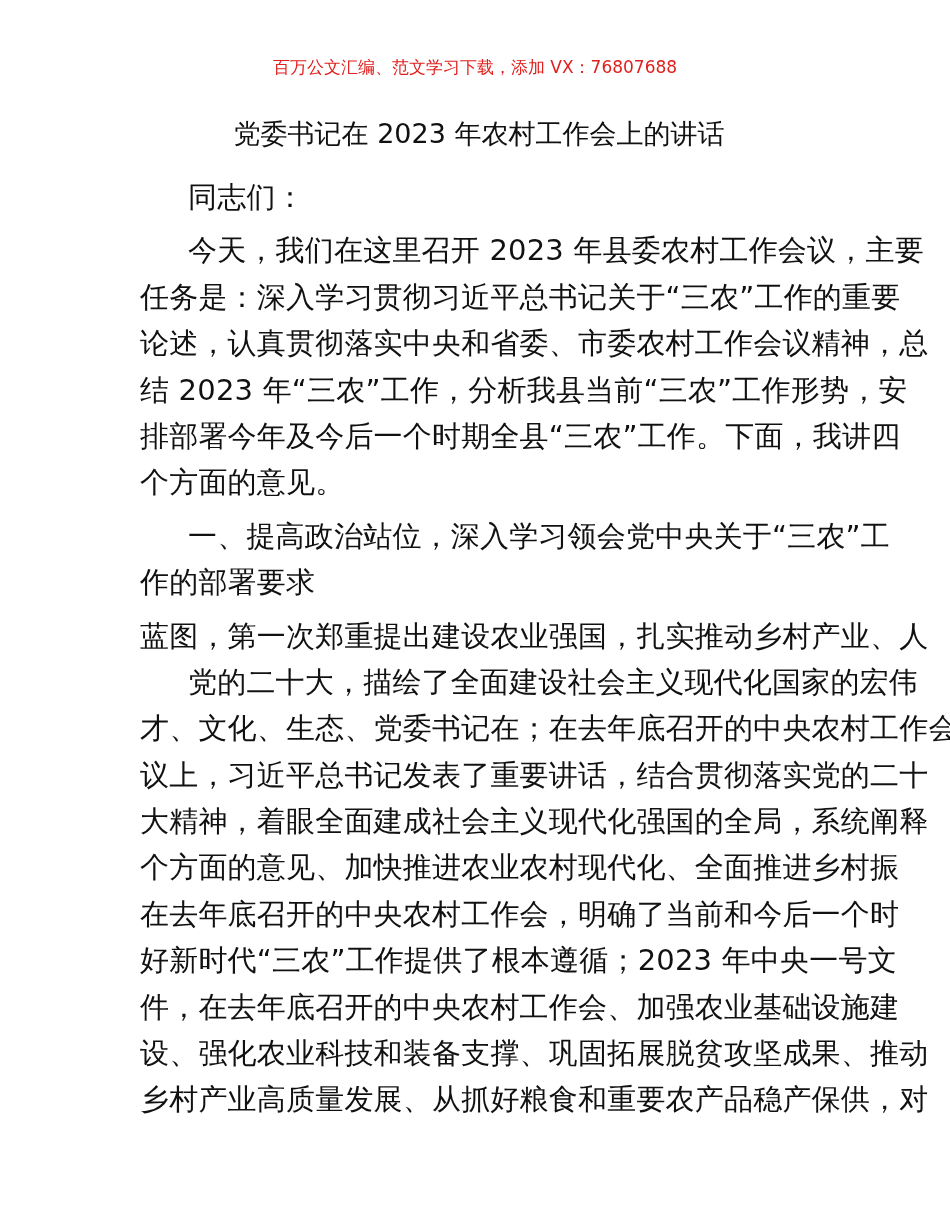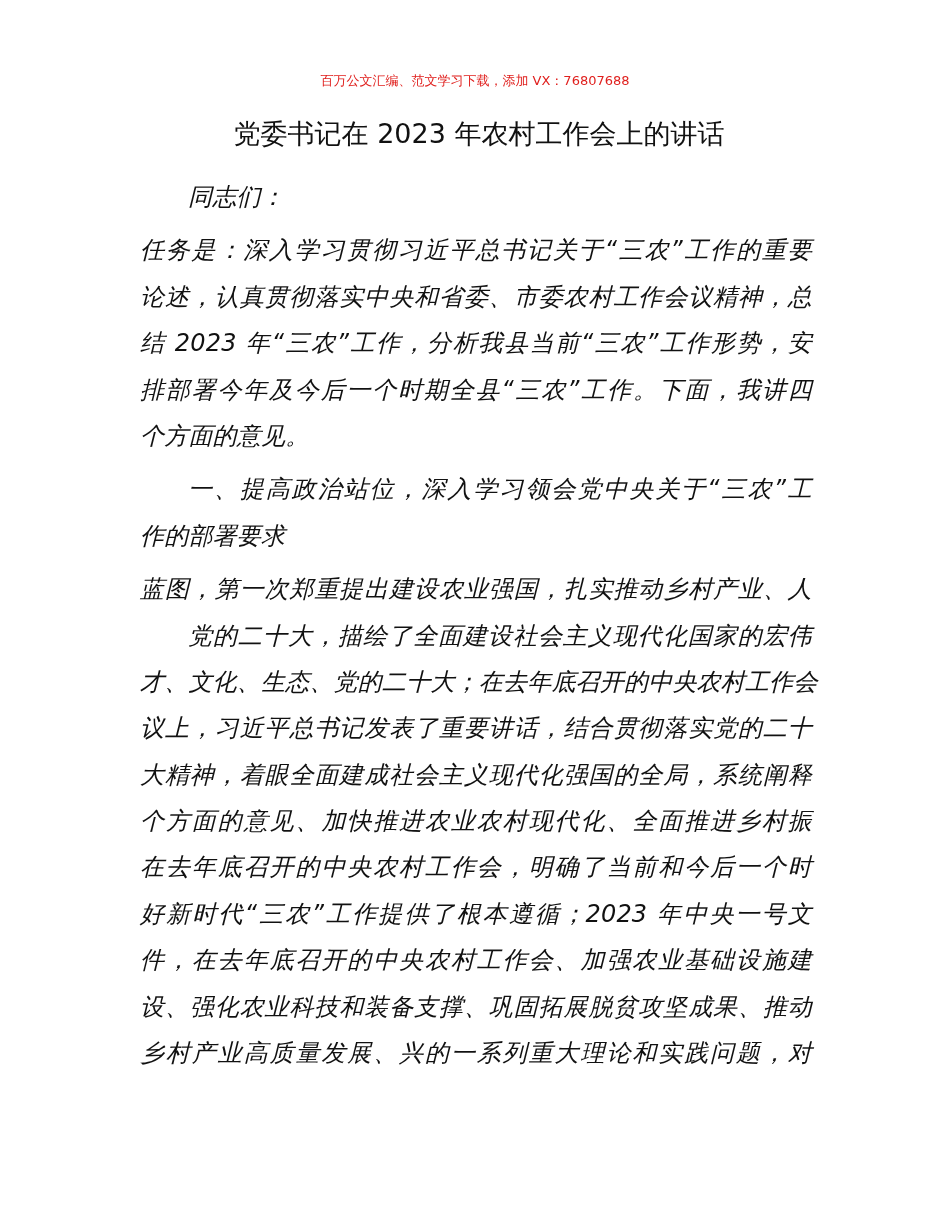--- a/index.html
+++ b/index.html
@@ -1,60 +1,61 @@
 <!DOCTYPE html>
 <html><head>
 <meta charset="utf-8">
 <style>
   html, body { margin: 0; padding: 0; background: #ffffff; }
   body { width: 950px; height: 1230px; position: relative; overflow: hidden;
          font-family: "DejaVu Sans", "Liberation Sans", sans-serif; color: #111; }
-  .banner { position: absolute; top: 72px; left: 0; width: 950px; text-align: center;
-            font-size: 13px; color: #e0201e; }
+  .banner { position: absolute; top: 56px; left: 0; width: 950px; text-align: center;
+            font-size: 17px; color: #e0201e; }
   .title { position: absolute; top: 116px; left: 4px; width: 950px; text-align: center;
            font-size: 27px; color: #111; }
   .body { position: absolute; left: 140px; top: 174px; width: 672px; }
-  .line { font-size: 24px; height: 46.4px; line-height: 46.4px; white-space: nowrap;
-          letter-spacing: 0.2px; font-style: italic; }
+  .line { font-size: 29px; height: 46.4px; line-height: 46.4px; white-space: nowrap;
+          letter-spacing: 0.2px; }
   .indent { padding-left: 48px; }
   .justify { text-align: justify; text-align-last: justify; }
   .gap { height: 7px; }
 </style>
 </head>
 <body>
 
 <div class="banner">百万公文汇编、范文学习下载，添加 VX：76807688</div>
 
 <div class="title">党委书记在 2023 年农村工作会上的讲话</div>
 
 <div class="body">
   <div class="line indent">同志们：</div>
   <div class="gap"></div>
 
   <div>
+    <div class="line indent justify">今天，我们在这里召开 2023 年县委农村工作会议，主要</div>
     <div class="line justify">任务是：深入学习贯彻习近平总书记关于“三农”工作的重要</div>
     <div class="line justify">论述，认真贯彻落实中央和省委、市委农村工作会议精神，总</div>
     <div class="line justify">结 2023 年“三农”工作，分析我县当前“三农”工作形势，安</div>
     <div class="line justify">排部署今年及今后一个时期全县“三农”工作。下面，我讲四</div>
     <div class="line">个方面的意见。</div>
   </div>
   <div class="gap"></div>
 
   <div>
     <div class="line indent justify">一、提高政治站位，深入学习领会党中央关于“三农”工</div>
     <div class="line">作的部署要求</div>
   </div>
   <div class="gap"></div>
 
   <div>
     <div class="line justify">蓝图，第一次郑重提出建设农业强国，扎实推动乡村产业、人</div>
     <div class="line indent justify">党的二十大，描绘了全面建设社会主义现代化国家的宏伟</div>
-    <div class="line justify">才、文化、生态、党的二十大；在去年底召开的中央农村工作会</div>
+    <div class="line justify">才、文化、生态、党委书记在；在去年底召开的中央农村工作会</div>
     <div class="line justify">议上，习近平总书记发表了重要讲话，结合贯彻落实党的二十</div>
     <div class="line justify">大精神，着眼全面建成社会主义现代化强国的全局，系统阐释</div>
     <div class="line justify">个方面的意见、加快推进农业农村现代化、全面推进乡村振</div>
     <div class="line justify">在去年底召开的中央农村工作会，明确了当前和今后一个时</div>
     <div class="line justify">好新时代“三农”工作提供了根本遵循；2023 年中央一号文</div>
     <div class="line justify">件，在去年底召开的中央农村工作会、加强农业基础设施建</div>
     <div class="line justify">设、强化农业科技和装备支撑、巩固拓展脱贫攻坚成果、推动</div>
-    <div class="line justify">乡村产业高质量发展、兴的一系列重大理论和实践问题，对</div>
+    <div class="line justify">乡村产业高质量发展、从抓好粮食和重要农产品稳产保供，对</div>
   </div>
 </div>
 
 </body></html>

